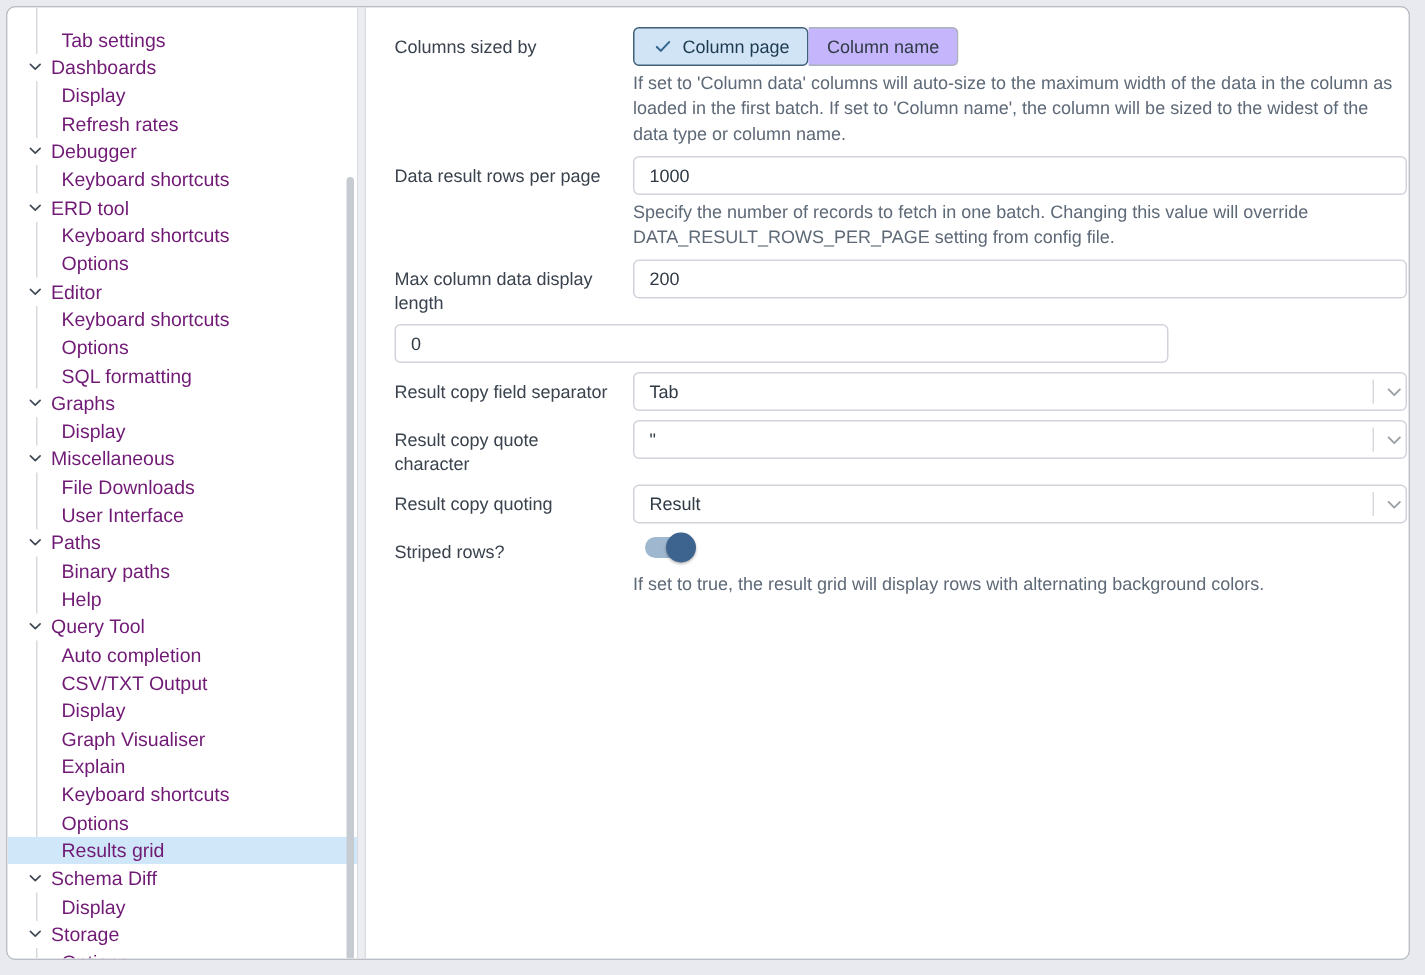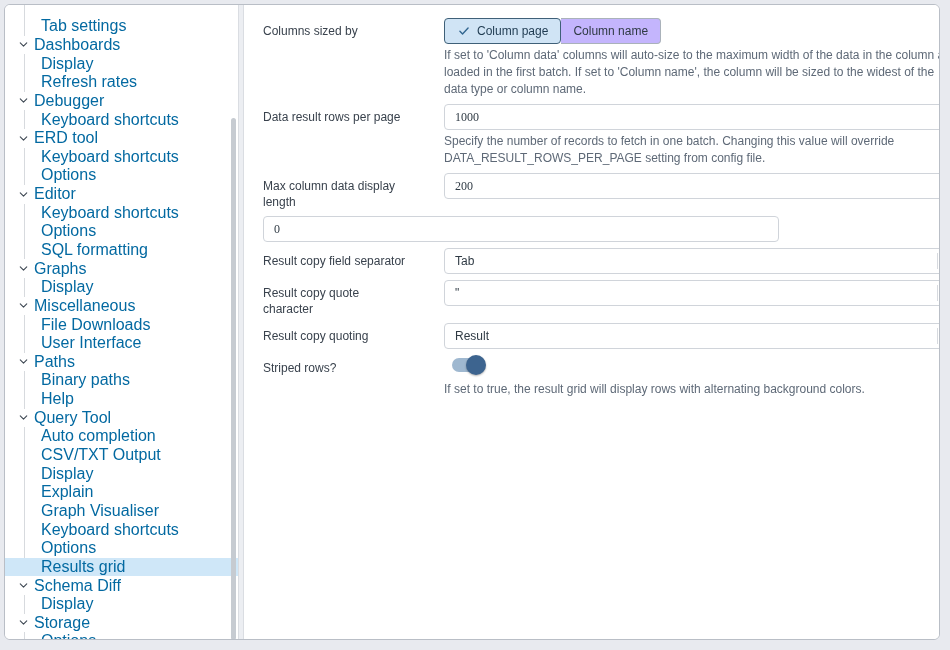--- a/index.html
+++ b/index.html
@@ -36,45 +36,45 @@
     height:18.65px;display:flex;align-items:center;
     white-space:nowrap;cursor:pointer;position:relative;z-index:1;
   }
   .tree-row.lvl0{padding-left:10px;text-align:center;}
   .tree-row.lvl1{padding-left:36px;}
   .tree-row.selected{background:var(--sel-item-bg);}
   .tree-row .chev{
     width:16px;height:14px;display:inline-flex;align-items:center;justify-content:center;
     margin-right:3px;flex:0 0 16px;color:#3f4954;
   }
-  .tree-row .lbl{font-size:16px;color:#0369a1;}
+  .tree-row .lbl{font-size:13px;color:#701a75;}
   .guide{
     position:absolute;left:19px;width:1px;background:#d7dade;z-index:0;
   }
   .sb-scroll{
     position:absolute;right:2px;top:113px;width:5px;height:522px;
     background:#c6cbd1;border-radius:3px;z-index:2;
   }
   
   .divider{flex:0 0 5px;background:#eceef2;border-right:1px solid #dadde2;}
   
   .panel{flex:1;background:#fff;padding:13px 0 0 19px;overflow:hidden;}
-  .form-row{display:flex;margin-bottom:6px;gap:22px;}
+  .form-row{display:flex;margin-bottom:6px;}
   .form-label{
     width:159px;flex:0 0 159px;padding-top:5px;padding-right:12px;
     font-size:12px;line-height:16px;color:var(--label-color);
   }
   .form-ctl{width:516px;flex:0 0 516px;}
   .help{
     margin-top:3px;font-size:12px;line-height:17px;color:var(--help-color);
     width:510px;
   }
   input.tbox{
     width:516px;height:26px;border:1px solid var(--border-color);border-radius:4px;
-    padding:0 10px;font-family:Liberation Serif, serif;font-size:12px;color:#2f3a44;outline:none;
+    padding:0 10px;font-family:Liberation Sans, sans-serif;font-size:12px;color:#2f3a44;outline:none;
     background:#fff;
   }
   .select{
     width:516px;height:26px;border:1px solid var(--border-color);border-radius:4px;
     display:flex;align-items:center;padding:0 0 0 10px;background:#fff;cursor:pointer;
   }
   .select .val{flex:1;font-size:12px;color:#2f3a44;}
   .select .sep{width:1px;height:16px;background:#d7dadf;margin-right:6px;}
   .select .sch{color:#9aa0a6;display:inline-flex;}
   
@@ -217,24 +217,24 @@
         <div class="tree-row lvl1">
           <span class="lbl">Auto completion</span>
         </div>
         <div class="tree-row lvl1">
           <span class="lbl">CSV/TXT Output</span>
         </div>
         <div class="tree-row lvl1">
           <span class="lbl">Display</span>
         </div>
         <div class="tree-row lvl1">
+          <span class="lbl">Graph Visualiser</span>
+        </div>
+        <div class="tree-row lvl1">
           <span class="lbl">Explain</span>
-        </div>
-        <div class="tree-row lvl1">
-          <span class="lbl">Graph Visualiser</span>
         </div>
         <div class="tree-row lvl1">
           <span class="lbl">Keyboard shortcuts</span>
         </div>
         <div class="tree-row lvl1">
           <span class="lbl">Options</span>
         </div>
         <div class="tree-row lvl1 selected">
           <span class="lbl">Results grid</span>
         </div>

